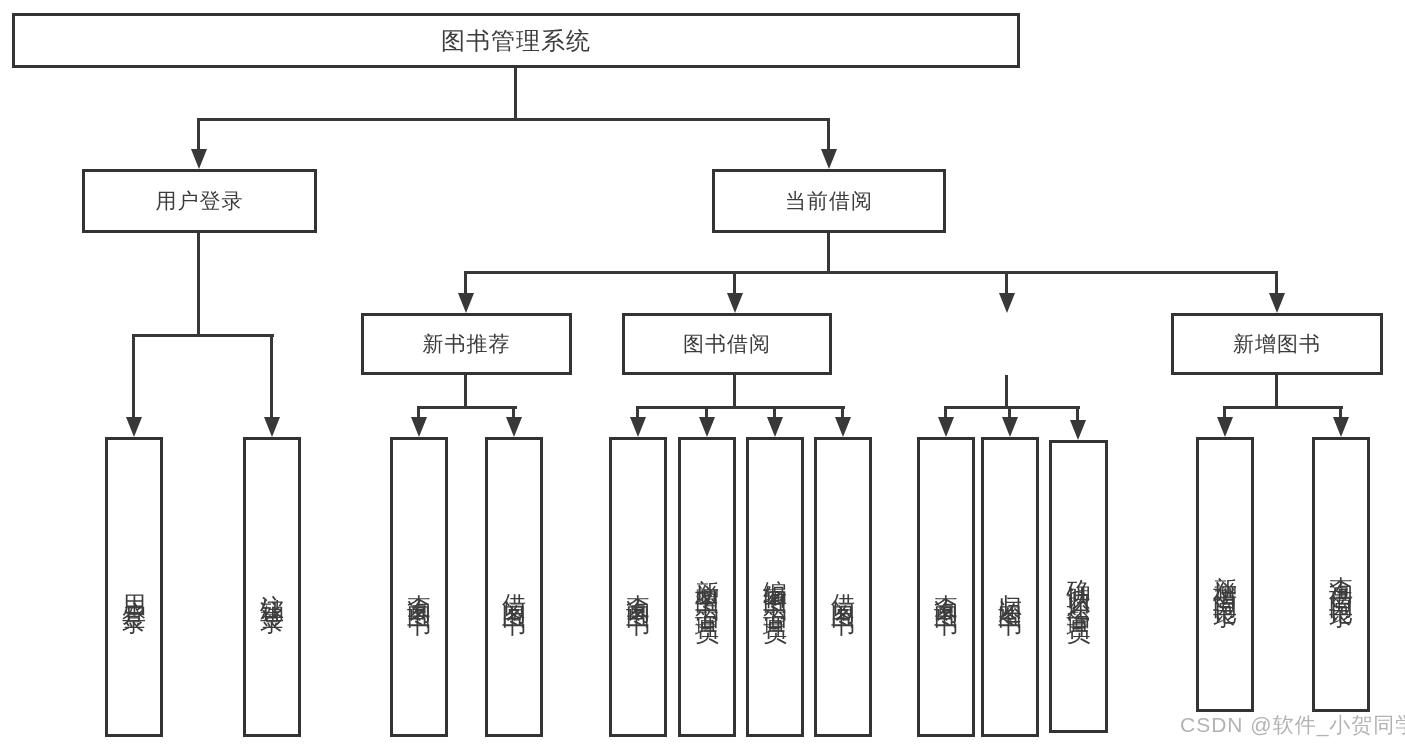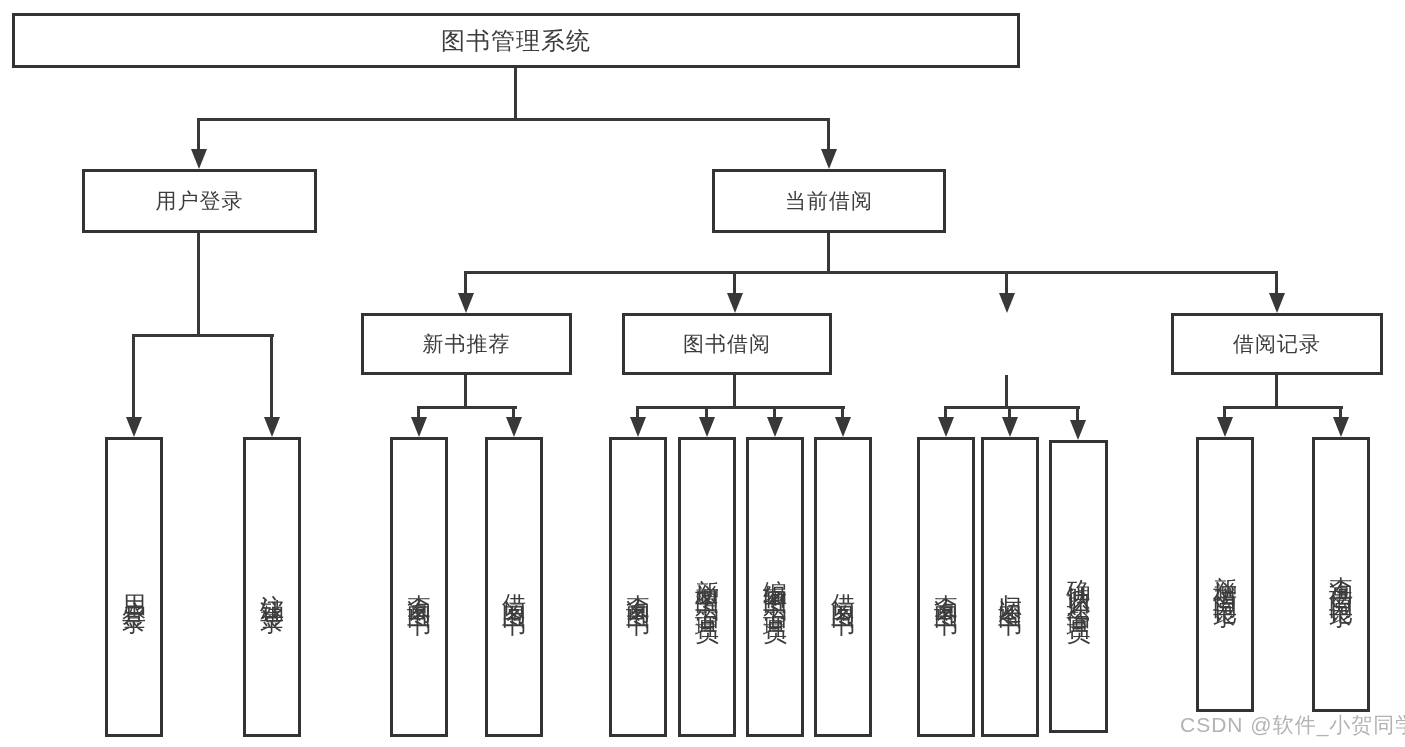--- a/index.html
+++ b/index.html
@@ -78,21 +78,21 @@
   <div class="ln" style="left:1275px;top:271px;width:3px;height:23px"></div>
   <div class="ar" style="left:1269px;top:293px"></div>
 
   <div class="n" style="left:361px;top:313px;width:211px;height:62px">
     <span class="hlabel">新书推荐</span>
   </div>
   <div class="n" style="left:622px;top:313px;width:210px;height:62px">
     <span class="hlabel">图书借阅</span>
   </div>
   <div class="n" style="left:1171px;top:313px;width:212px;height:62px">
-    <span class="hlabel">借阅记录</span>
+    <span class="hlabel">新增图书</span>
   </div>
 
   <div class="ln" style="left:464px;top:375px;width:3px;height:33px"></div>
   <div class="ln" style="left:417px;top:406px;width:100px;height:3px"></div>
   <div class="ln" style="left:417px;top:406px;width:3px;height:12px"></div>
   <div class="ar" style="left:411px;top:417px"></div>
   <div class="ln" style="left:512px;top:406px;width:3px;height:12px"></div>
   <div class="ar" style="left:506px;top:417px"></div>
 
   <div class="ln" style="left:733px;top:375px;width:3px;height:33px"></div>

